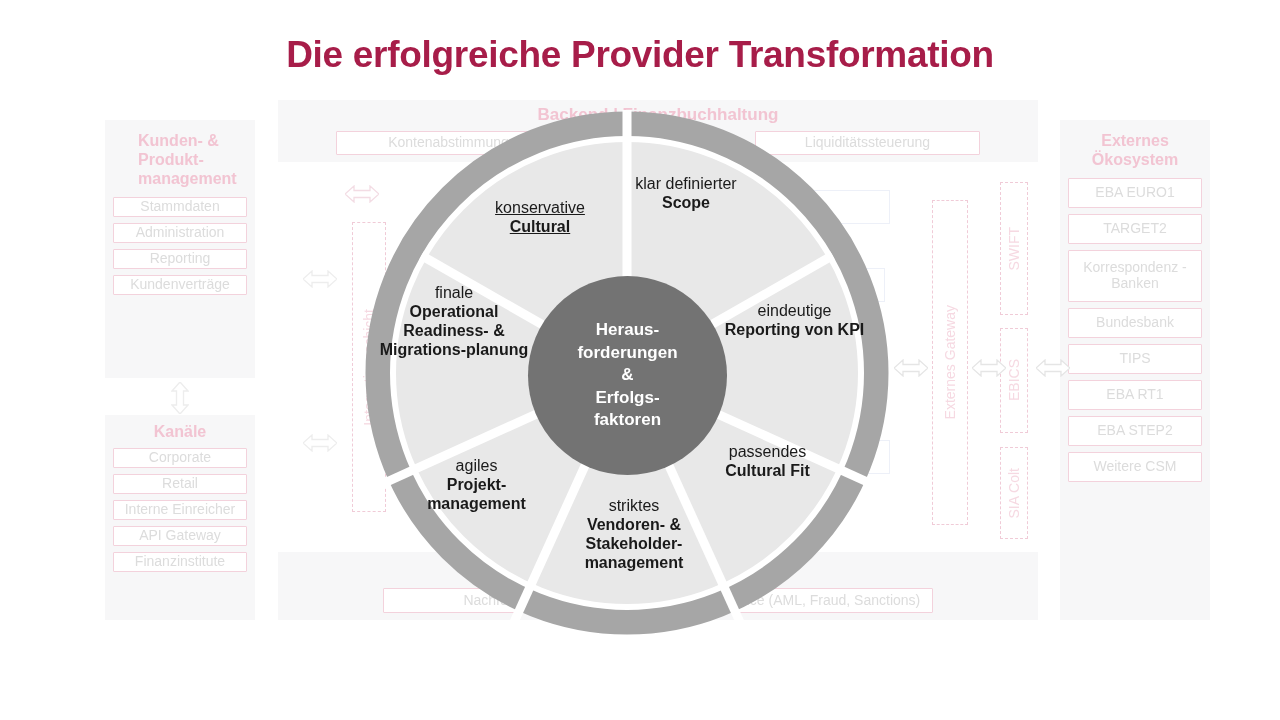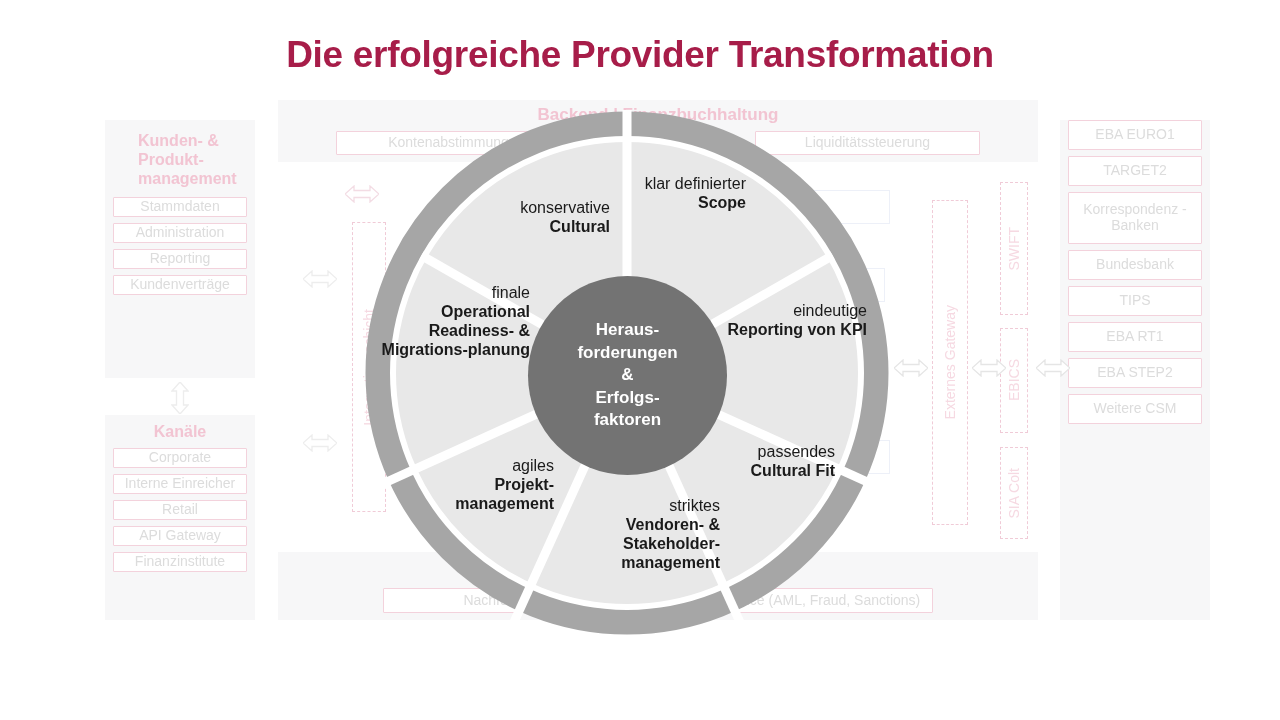--- a/index.html
+++ b/index.html
@@ -171,28 +171,28 @@
     top: 98px;
     width: 550px;
     height: 550px;
     z-index: 2;
   }
 
   
   .seg-label {
     position: absolute;
     z-index: 3;
-    text-align: right;
+    text-align: center;
     font-size: 16px;
     color: #1a1a1a;
     line-height: 1.19;
   }
   .seg-label b { font-weight: bold; }
 
-  #lbl-planung   { left: 470px; top: 198px; width: 140px; }
+  #lbl-planung   { left: 470px; top: 198px; width: 140px; text-decoration: underline; }
   #lbl-scope     { left: 626px; top: 174px; width: 120px; }
   #lbl-kpi       { left: 722px; top: 301px; width: 145px; }
   #lbl-cultural  { left: 700px; top: 442px; width: 135px; }
   #lbl-vendoren  { left: 548px; top: 496px; width: 172px; }
   #lbl-projekt   { left: 399px; top: 448px; width: 155px; margin-top: 8px; }
   #lbl-readiness { left: 378px; top: 283px; width: 152px; }
 
   
   #center-circle {
     position: absolute;
@@ -253,28 +253,32 @@
   </div>
 
   <svg class="varrow" style="left:171px; top:382px;" viewBox="0 0 18 32">
     <path d="M9 0 L17 9 L12.5 9 L12.5 23 L17 23 L9 32 L1 23 L5.5 23 L5.5 9 L1 9 Z" fill="#ffffff" stroke="#EDEDED" stroke-width="1.4"></path>
   </svg>
 
   <div class="panel" id="panel-kanaele">
     <div class="panel-title">Kanäle</div>
     <div class="chip-list">
       <div class="chip">Corporate</div>
+      <div class="chip">Retail</div>
       <div class="chip">Interne Einreicher</div>
-      <div class="chip">Retail</div>
       <div class="chip">API Gateway</div>
       <div class="chip">Finanzinstitute</div>
     </div>
   </div>
 
   <div class="panel" id="panel-extern">
+    <div class="panel-title">
+      <div>Externes</div>
+      <div>Ökosystem</div>
+    </div>
     <div class="chip-list">
       <div class="chip">EBA EURO1</div>
       <div class="chip">TARGET2</div>
       <div class="chip tall">Korrespondenz - Banken</div>
       <div class="chip">Bundesbank</div>
       <div class="chip">TIPS</div>
       <div class="chip">EBA RT1</div>
       <div class="chip">EBA STEP2</div>
       <div class="chip">Weitere CSM</div>
     </div>

